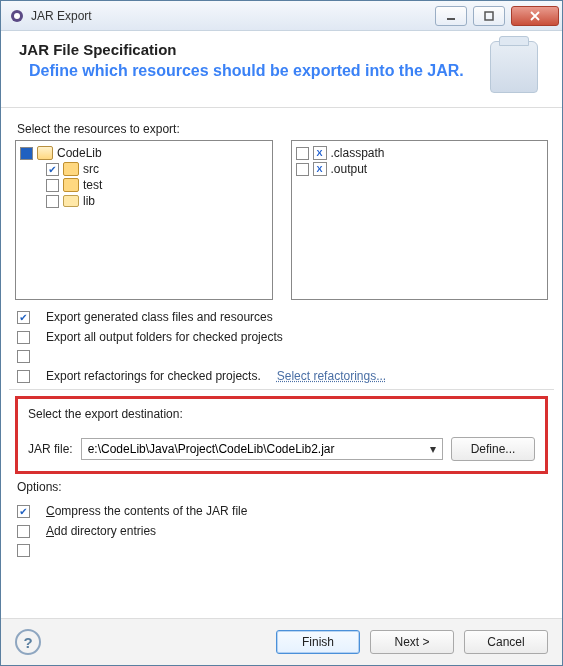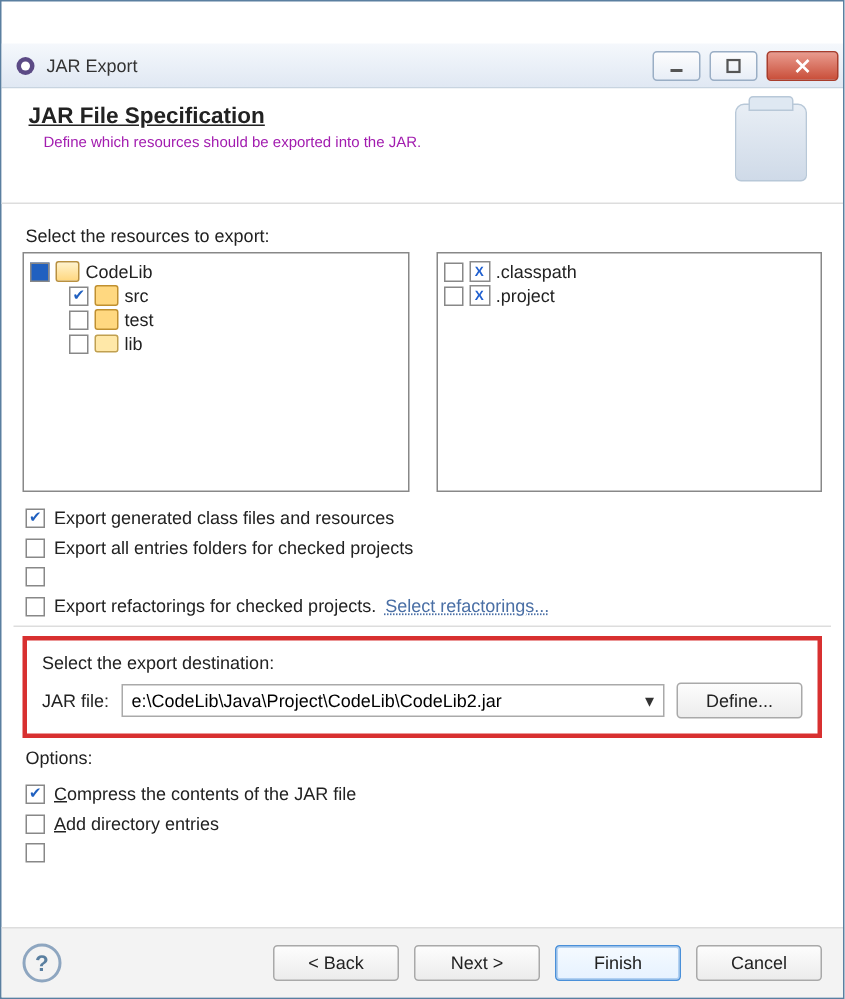--- a/index.html
+++ b/index.html
@@ -15,21 +15,20 @@
     flex-direction: column;
     overflow: hidden;
   }
   .titlebar {
     height: 30px;
     background: linear-gradient(#f5f8fc, #e0e8f3);
     border-bottom: 1px solid #c8d4e0;
     display: flex;
     align-items: center;
     padding: 0 0 0 8px;
-    margin-top: 28px;
   }
   .titlebar .icon { width: 16px; height: 16px; margin-right: 6px; }
   .titlebar .title { flex: 1; color: #333; }
   .winbtn {
     width: 32px; height: 20px; margin: 2px 3px;
     border: 1px solid #9aaec5; border-radius: 3px;
     display: flex; align-items: center; justify-content: center;
     background: linear-gradient(#fdfdfd, #e8eef7);
     color: #555;
   }
@@ -39,22 +38,22 @@
     border-color: #a83d2c; color: #fff;
   }
   .header {
     background: #fff;
     padding: 10px 18px 14px 18px;
     border-bottom: 1px solid #ddd;
     display: flex;
     align-items: flex-start;
   }
   .header-text { flex: 1; }
-  .header-title { font-size: 15px; font-weight: 600; color: #222; margin-bottom: 4px; text-decoration: underline; }
-  .header-desc { color: #a21caf; font-size: 10px; padding-left: 10px; }
+  .header-title { font-size: 15px; font-weight: 600; color: #222; margin-bottom: 4px; }
+  .header-desc { color: #3b82f6; font-size: 16px; padding-left: 10px; font-weight: bold; }
   .jar-icon {
     width: 48px; height: 52px;
     border: 1px solid #b8c8d8; border-radius: 6px 6px 4px 4px;
     background: linear-gradient(#e8eef5, #cfdae8);
     position: relative; margin-right: 6px;
   }
   .jar-icon::before {
     content: ""; position: absolute; top: -6px; left: 8px; right: 8px; height: 8px;
     background: #dfe8f2; border: 1px solid #b8c8d8; border-radius: 3px 3px 0 0;
   }
@@ -79,25 +78,25 @@
   .ficon { width: 16px; height: 14px; display: inline-flex; align-items: center; justify-content: center; font-size: 11px; }
   .proj-icon::before { content: ""; display:block; width:14px; height:12px; border:1px solid #b89040; background: linear-gradient(#fff2cc,#ffd880); border-radius:2px;}
   .pkg-icon::before { content: ""; display:block; width:14px; height:12px; border:1px solid #c09030; background: #ffd880; border-radius:2px;}
   .folder-icon::before { content: ""; display:block; width:14px; height:10px; border:1px solid #c0a050; background: #ffe8a8; border-radius:2px;}
   .xfile-icon {
     width: 14px; height: 14px; border: 1px solid #8a8a8a; background: #fff;
     display: inline-flex; align-items: center; justify-content: center;
     font-size: 9px; font-weight: 700; color: #2060d0; font-family: Arial;
   }
   .opts { margin: 10px 2px 4px 2px; display: flex; flex-direction: column; gap: 6px; }
-  .optrow { display: flex; align-items: center; gap: 6px; }
+  .optrow { display: flex; align-items: center; gap: 16px; }
   .sep { height: 1px; background: #ddd; margin: 6px -6px; }
   .linklike { color: #4a6fa5; text-decoration: underline dotted; cursor: pointer; }
   .dest-group { border: 3px solid #d83030; padding: 8px 10px 10px 10px; margin: 4px 0 6px 0; }
-  .dest-title { margin-bottom: 6px; }
+  .dest-title { margin-bottom: 16px; }
   .destrow { display: flex; align-items: center; gap: 8px; }
   .combo {
     flex: 1; height: 22px; border: 1px solid #aaa; background: #fff;
     display: flex; align-items: center; padding: 0 4px;
   }
   .combo input { flex: 1; border: none; outline: none; font-family: inherit; font-size: 12px; background: transparent; }
   .combo .caret { width: 10px; text-align: center; color: #333; }
   .btn {
     min-width: 84px; height: 24px; padding: 0 12px;
     background: linear-gradient(#fdfdfd,#ececec);
@@ -183,33 +182,33 @@
       </div>
     <div class="tree" id="tree-right">
         <div class="tree-node">
           <span class="chk"></span>
           <span class="xfile-icon">X</span>
           <span>.classpath</span>
         </div>
         <div class="tree-node">
           <span class="chk"></span>
           <span class="xfile-icon">X</span>
-          <span>.project</span>
+          <span>.output</span>
         </div>
       </div>
   </div>
 
   <div class="opts" id="export-opts">
       <div class="optrow">
         <span class="chk checked"></span>
         <span>Export generated class files and resources</span>
       </div>
       <div class="optrow">
         <span class="chk"></span>
-        <span>Export all entries folders for checked projects</span>
+        <span>Export all output folders for checked projects</span>
       </div>
       <div class="optrow">
         <span class="chk"></span>
       </div>
       <div class="optrow">
         <span class="chk"></span>
         <span>Export refactorings for checked projects.</span> 
         <span class="linklike">Select refactorings...</span>
       </div>
     </div>
@@ -241,25 +240,22 @@
       <div class="optrow">
         <span class="chk"></span>
       </div>
     </div>
 
 </div>
 
 <div class="footer">
   <div class="help">?</div>
   <div class="spacer"></div>
-  <button class="btn">
-      <span>&lt; Back</span>
+  <button class="btn primary">
+      <span>Finish</span>
     </button>
   <button class="btn">
       <span>Next &gt;</span>
     </button>
-  <button class="btn primary">
-      <span>Finish</span>
-    </button>
   <button class="btn">
       <span>Cancel</span>
     </button>
 </div>
 
 </body></html>

